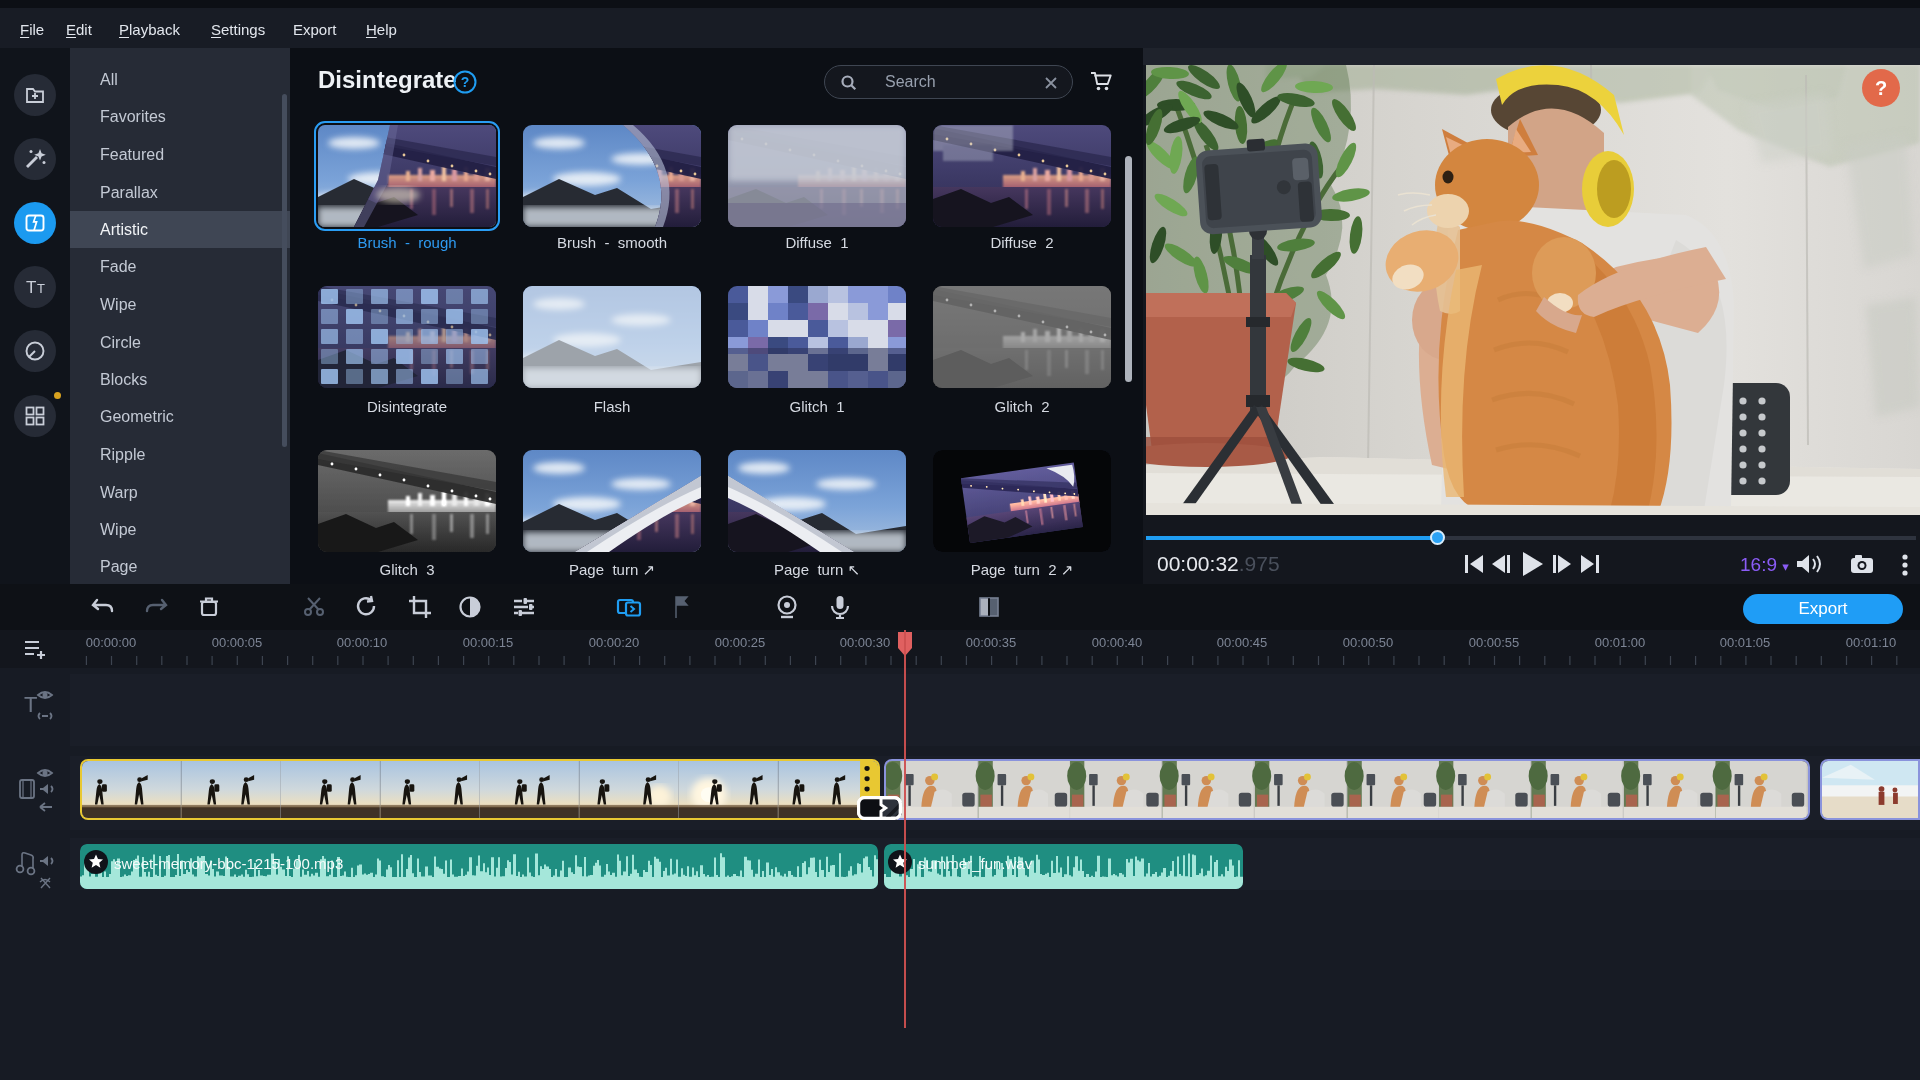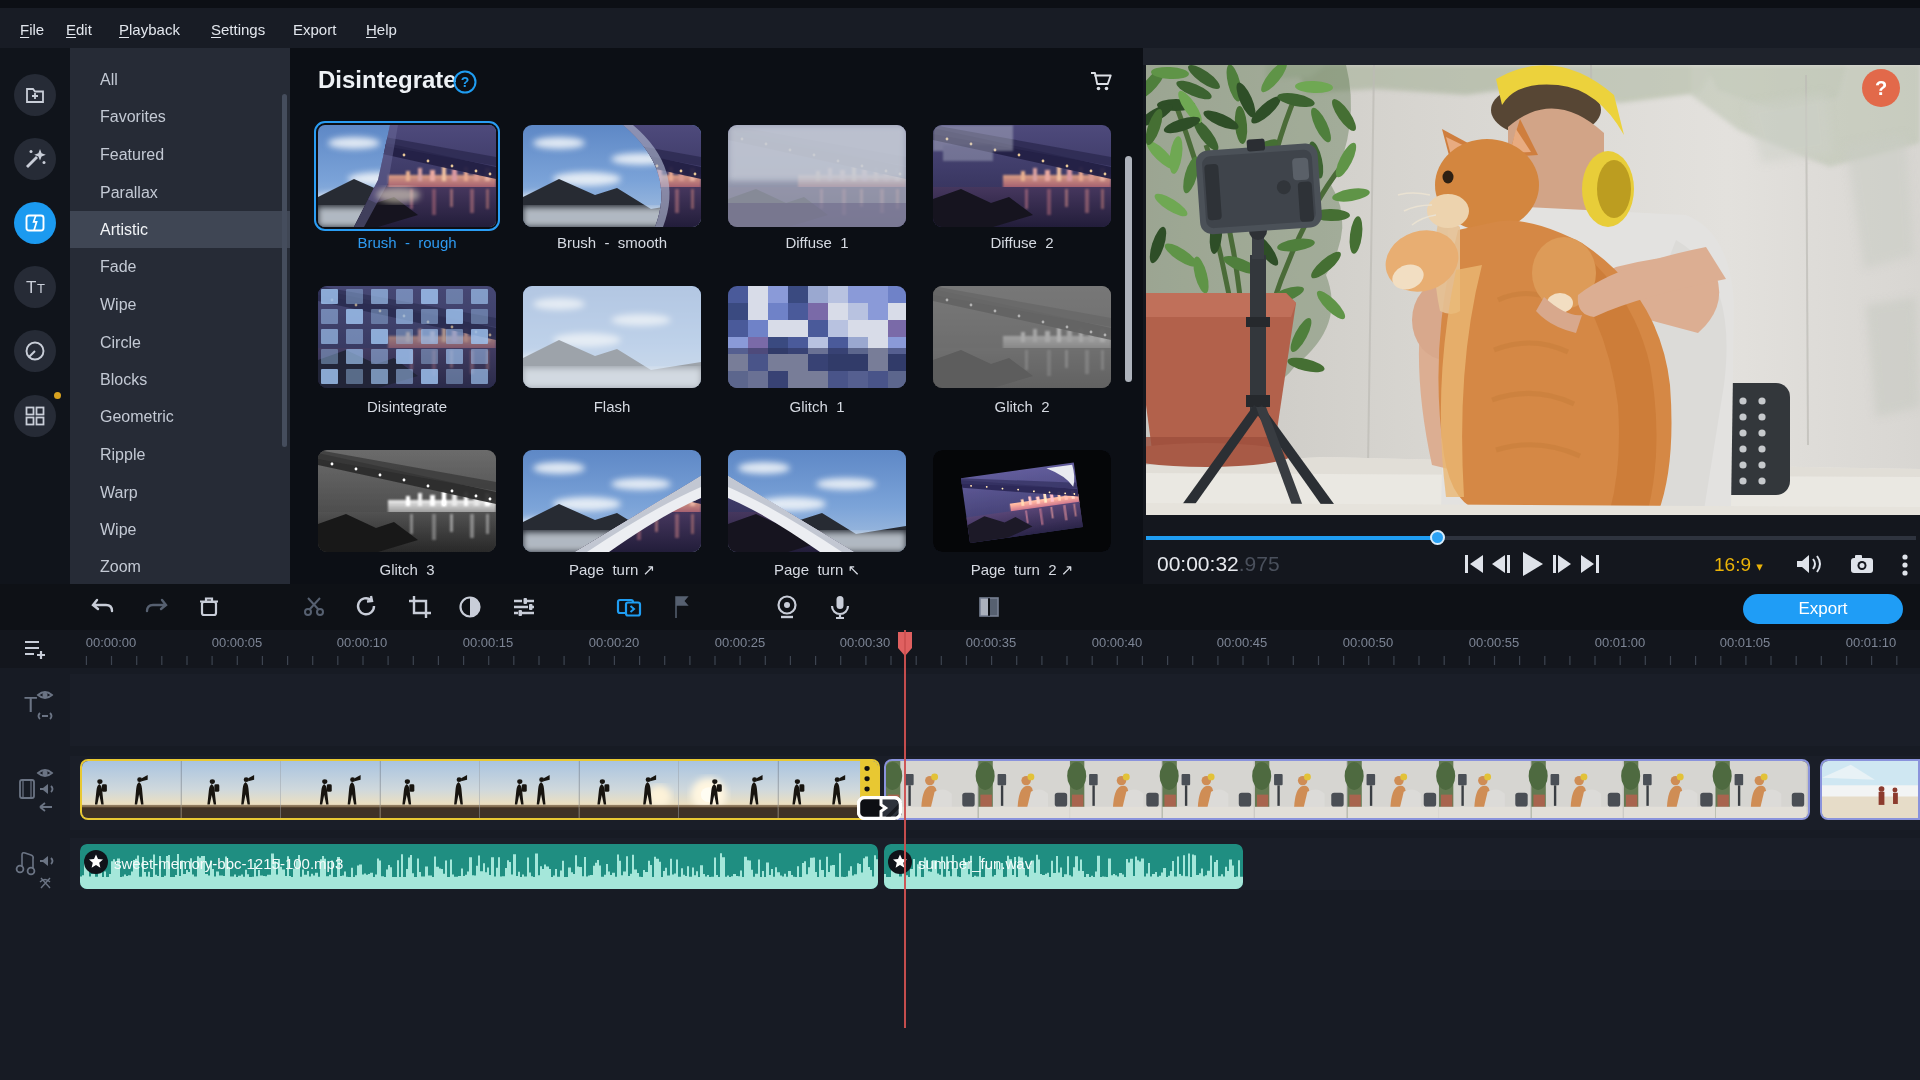--- a/index.html
+++ b/index.html
@@ -101,29 +101,39 @@
 <div class="cat" style="top:126px">Parallax</div>
 <div class="cat sel" style="top:163px">Artistic</div>
 <div class="cat" style="top:200px">Fade</div>
 <div class="cat" style="top:238px">Wipe</div>
 <div class="cat" style="top:276px">Circle</div>
 <div class="cat" style="top:313px">Blocks</div>
 <div class="cat" style="top:350px">Geometric</div>
 <div class="cat" style="top:388px">Ripple</div>
 <div class="cat" style="top:426px">Warp</div>
 <div class="cat" style="top:463px">Wipe</div>
-<div class="cat" style="top:500px">Zoom</div>
+<div class="cat" style="top:500px">Page</div>
 <div id="catsb"></div>
 </div>
 <div id="tpanel" class="abs">
 <div id="ttitle">Disintegrate</div>
 <svg class="abs" style="left:162px;top:21px" width="26" height="26" viewBox="0 0 26 26">
 <circle cx="13" cy="13" r="10.5" fill="none" stroke="#1f9df2" stroke-width="2"></circle>
 <text x="13" y="18" text-anchor="middle" fill="#1f9df2" font-size="14" font-weight="bold" font-family="Liberation Sans">?</text>
       </svg>
+<div class="abs" style="left:534px;top:17px;width:249px;height:34px;border:1.5px solid #3f4652;border-radius:17px;background:#14171e">
+<svg class="abs" style="left:14px;top:7px" width="20" height="20" viewBox="0 0 20 20">
+<circle cx="8.5" cy="8.5" r="5" fill="none" stroke="#a7adbb" stroke-width="2.2"></circle>
+<path d="M12.3 12.3l4 4" stroke="#a7adbb" stroke-width="2.2"></path>
+        </svg>
+<span class="abs" style="left:60px;top:7px;font-size:16px;color:#98a0ae">Search</span>
+<svg class="abs" style="left:218px;top:9px" width="16" height="16" viewBox="0 0 16 16">
+<path d="M3 3l10 10M13 3L3 13" stroke="#8a919e" stroke-width="1.8"></path>
+        </svg>
+      </div>
 <svg class="abs" style="left:796px;top:18px" width="30" height="30" viewBox="0 0 30 30">
 <path d="M5 7h4l2.2 11h10.5l3-8.5H8.2" fill="none" stroke="#dde0e6" stroke-width="1.9" stroke-linejoin="round"></path>
 <circle cx="12.5" cy="22.5" r="1.8" fill="#dde0e6"></circle>
         <circle cx="20.5" cy="22.5" r="1.8" fill="#dde0e6"></circle>
       </svg>
 <svg width="0" height="0" style="position:absolute">
 <defs>
 <linearGradient id="gsky" x1="0" y1="0" x2="0" y2="1">
  <stop offset="0" stop-color="#5e88c6"></stop>
             <stop offset=".55" stop-color="#7ba3d8"></stop>
@@ -590,21 +600,21 @@
           <path d="M22 5 L9 14 L22 23 Z"></path>
 <path d="M44 5 L31 14 L44 23 Z"></path>
           <rect x="46" y="5" width="3" height="18"></rect>
 <path d="M62 2 L82 14 L62 26 Z"></path>
 <rect x="92" y="5" width="3" height="18"></rect>
           <path d="M97 5 L110 14 L97 23 Z"></path>
 <path d="M120 5 L133 14 L120 23 Z"></path>
           <rect x="135" y="5" width="3" height="18"></rect>
 </g>
       </svg>
-<div class="abs" style="left:571px;top:506px;font-size:19px;color:#eab308">16:9 <span style="font-size:13px">▾</span></div>
+<div class="abs" style="left:597px;top:506px;font-size:19px;color:#8b5cf6">16:9 <span style="font-size:13px">▾</span></div>
 <svg class="abs" style="left:650px;top:502px" width="130" height="28" viewBox="0 0 130 28">
 <g fill="none" stroke="#dfe3ea" stroke-width="2">
 <path d="M4 11 h5 l7 -6 v18 l-7 -6 h-5 Z" fill="#dfe3ea" stroke="none"></path>
 <path d="M20 9 q4 5 0 10 M24 6 q6 8 0 16"></path>
 <rect x="58" y="8" width="22" height="15" rx="3" fill="#dfe3ea" stroke="none"></rect>
 <circle cx="69" cy="15.5" r="4.5" fill="#14171e" stroke="none"></circle>
 <circle cx="69" cy="15.5" r="2.5" fill="#dfe3ea" stroke="none"></circle>
 <rect x="62" y="5" width="7" height="4" rx="1" fill="#dfe3ea" stroke="none"></rect>
 </g>
 <g fill="#dfe3ea">

